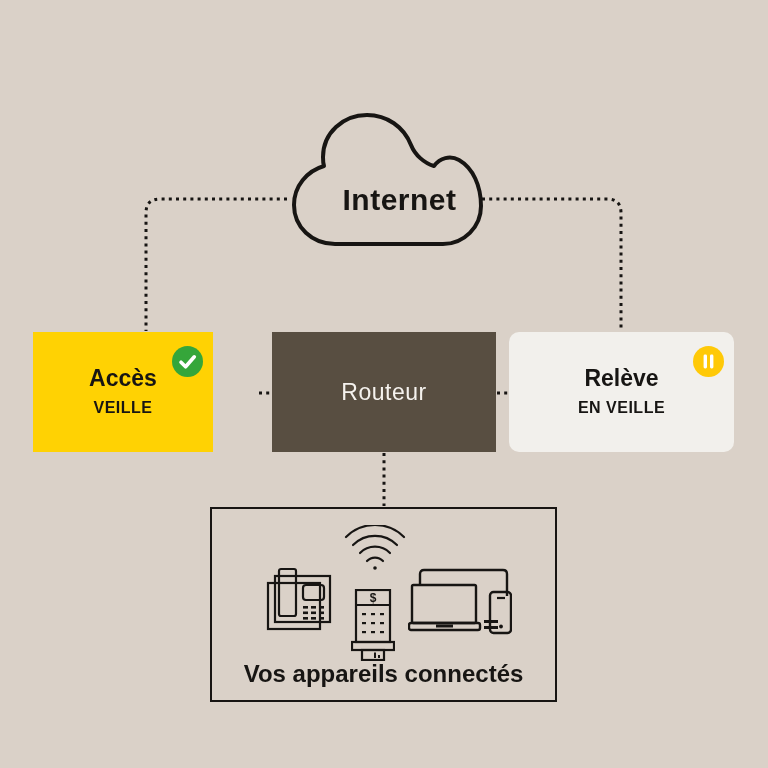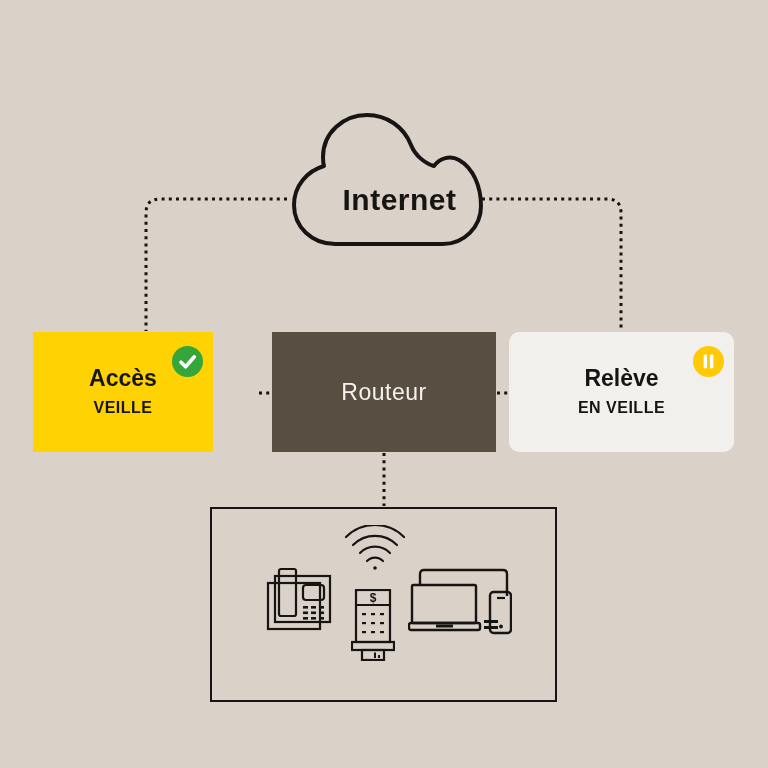--- a/index.html
+++ b/index.html
@@ -183,15 +183,16 @@
       <rect class="outline" stroke-width="2.4" x="4" y="17" width="64" height="38" rx="1.5" fill="var(--background)"></rect>
       <rect class="outline" stroke-width="2.4" x="1" y="55" width="71" height="7" rx="2" fill="var(--background)"></rect>
       <rect x="28" y="56.5" width="17" height="3" fill="var(--line-black)"></rect>
       <rect x="76" y="52" width="14" height="3" fill="var(--line-black)"></rect>
       <rect x="76" y="58" width="14" height="3" fill="var(--line-black)"></rect>
       <rect class="outline" stroke-width="2.4" x="82" y="24" width="21" height="41" rx="3.5" fill="var(--background)"></rect>
       <line class="outline" stroke-width="2.2" x1="89" y1="30" x2="97" y2="30"></line>
       <circle cx="93" cy="58.5" r="1.9" fill="var(--line-black)"></circle>
     </svg>
 
+    <div class="devices-caption">Vos appareils connectés</div>
   </div>
 
 </div>
 
 </body></html>

